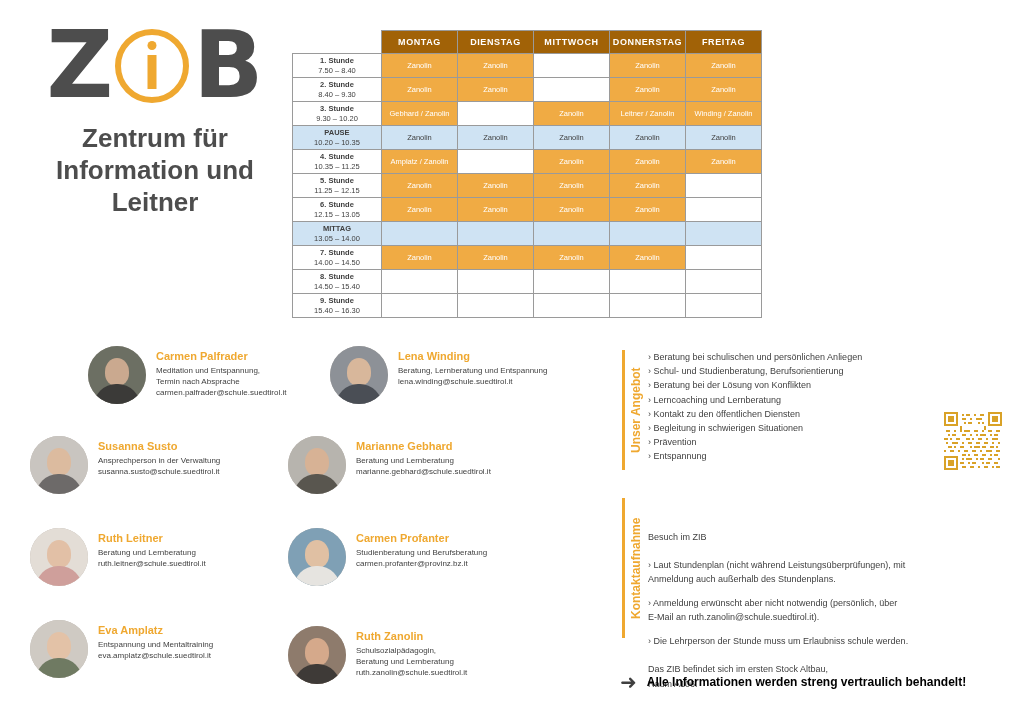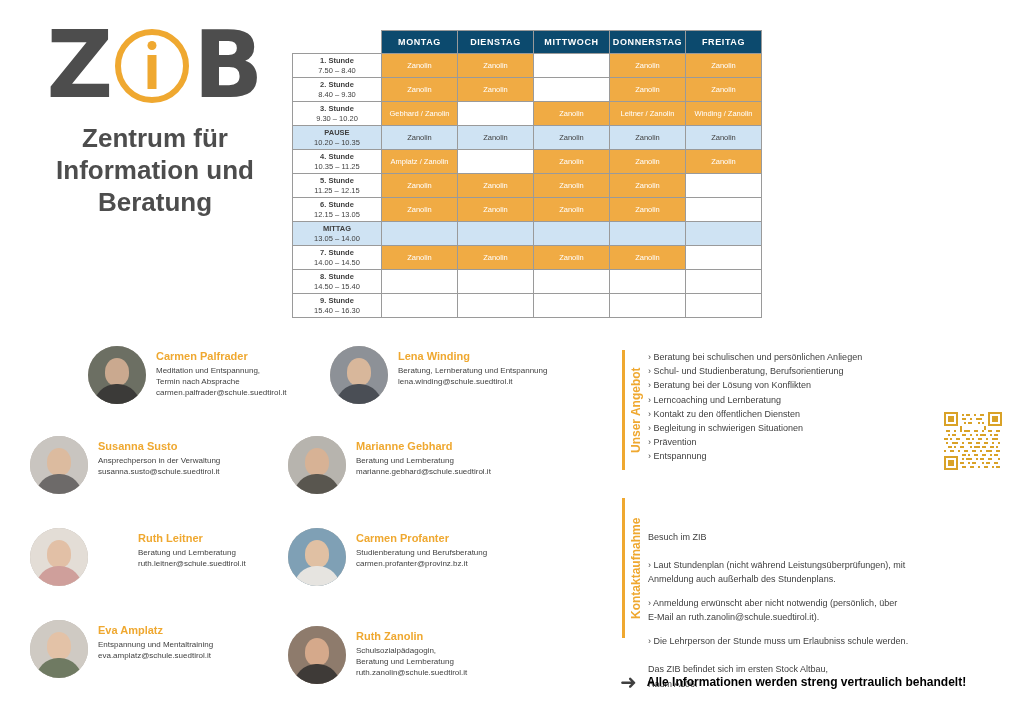--- a/index.html
+++ b/index.html
@@ -39,21 +39,21 @@
   
   #timetable{position:absolute;left:292px;top:30px;border-collapse:collapse;}
   #timetable td,#timetable th{
     border:1px solid #9a9a9a;
     font-size:7.5px;
     text-align:center;
     vertical-align:middle;
     padding:0;
   }
   #timetable th{
-    background:#0c4a6e;color:#ffffff;font-weight:bold;font-size:9px;
+    background:#a16207;color:#ffffff;font-weight:bold;font-size:9px;
     height:22px;letter-spacing:.6px;
   }
   .hcell{width:88px;}
   .tcell{width:75px;}
   #timetable tbody tr{height:24px;}
   .label-cell{
     background:#ffffff;color:#3f3f3f;line-height:10px;font-size:7px;font-weight:bold;
   }
   .label-cell .sub{font-weight:normal;}
   .orange{background:#f0ab44;color:#ffffff;}
@@ -111,21 +111,21 @@
     <span class="logo-i-wrap">
       <span class="logo-ring"></span>
       <span class="logo-i-dot"></span>
       <span class="logo-i-stem"></span>
     </span>
     <span class="logo-letter">B</span>
   </div>
   <div class="logo-tagline">
     <div>Zentrum für</div>
     <div>Information und</div>
-    <div>Beratung</div>
+    <div>Leitner</div>
   </div>
 </div>
 
 <table id="timetable">
   <thead>
     <tr>
       <th class="hcell" style="background:#ffffff;border:none;"></th>
       <th class="tcell">MONTAG</th>
       <th class="tcell">DIENSTAG</th>
       <th class="tcell">MITTWOCH</th>
@@ -304,21 +304,21 @@
     <div class="head" style="background:#d7b295;"></div>
     <div class="body" style="background:#59564f;"></div>
   </div>
   <div class="p-text">
     <div class="p-name">Marianne Gebhard</div>
     <div class="p-desc" style="white-space: pre-line;">Beratung und Lernberatung
 marianne.gebhard@schule.suedtirol.it</div>
   </div>
 </div>
 
-<div class="person" style="left:30px;top:528px;width:250px;gap:40px;">
+<div class="person" style="left:30px;top:528px;width:250px;">
   <div class="avatar">
     <div class="bg" style="background:#e3ddd6;"></div>
     <div class="head" style="background:#e2c0a6;"></div>
     <div class="body" style="background:#cf9f9b;"></div>
   </div>
   <div class="p-text">
     <div class="p-name">Ruth Leitner</div>
     <div class="p-desc" style="white-space: pre-line;">Beratung und Lernberatung
 ruth.leitner@schule.suedtirol.it</div>
   </div>

